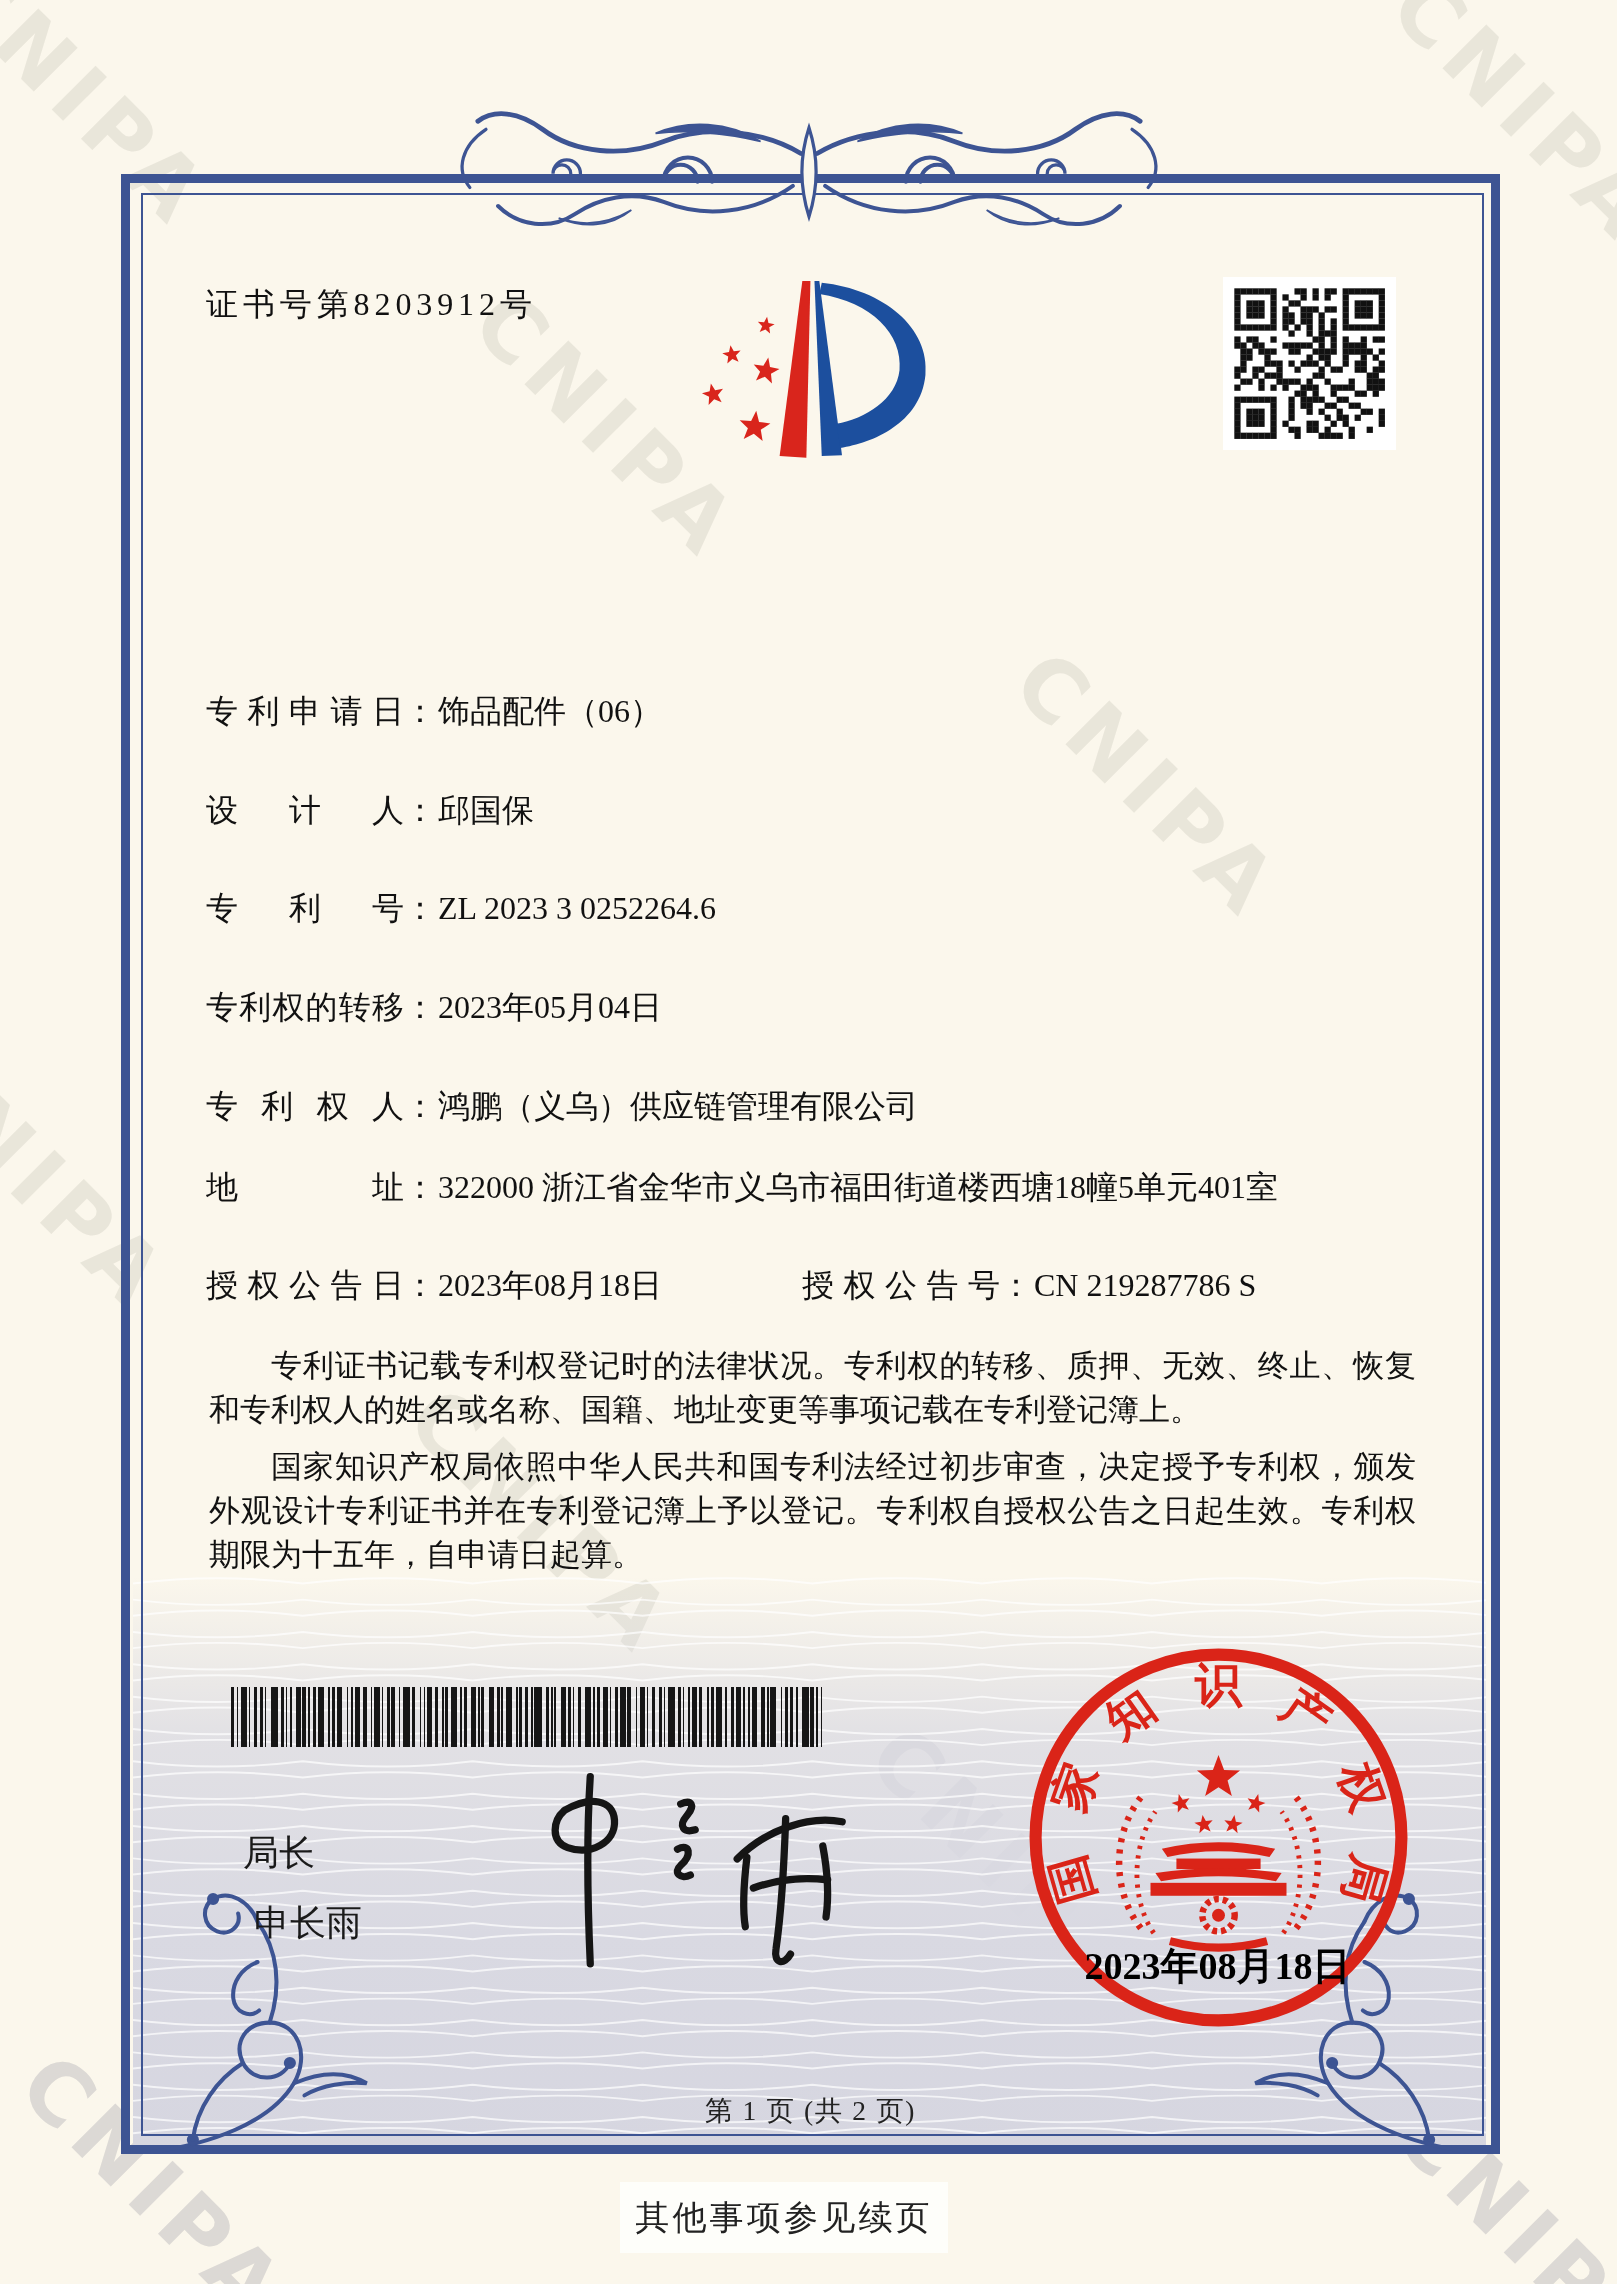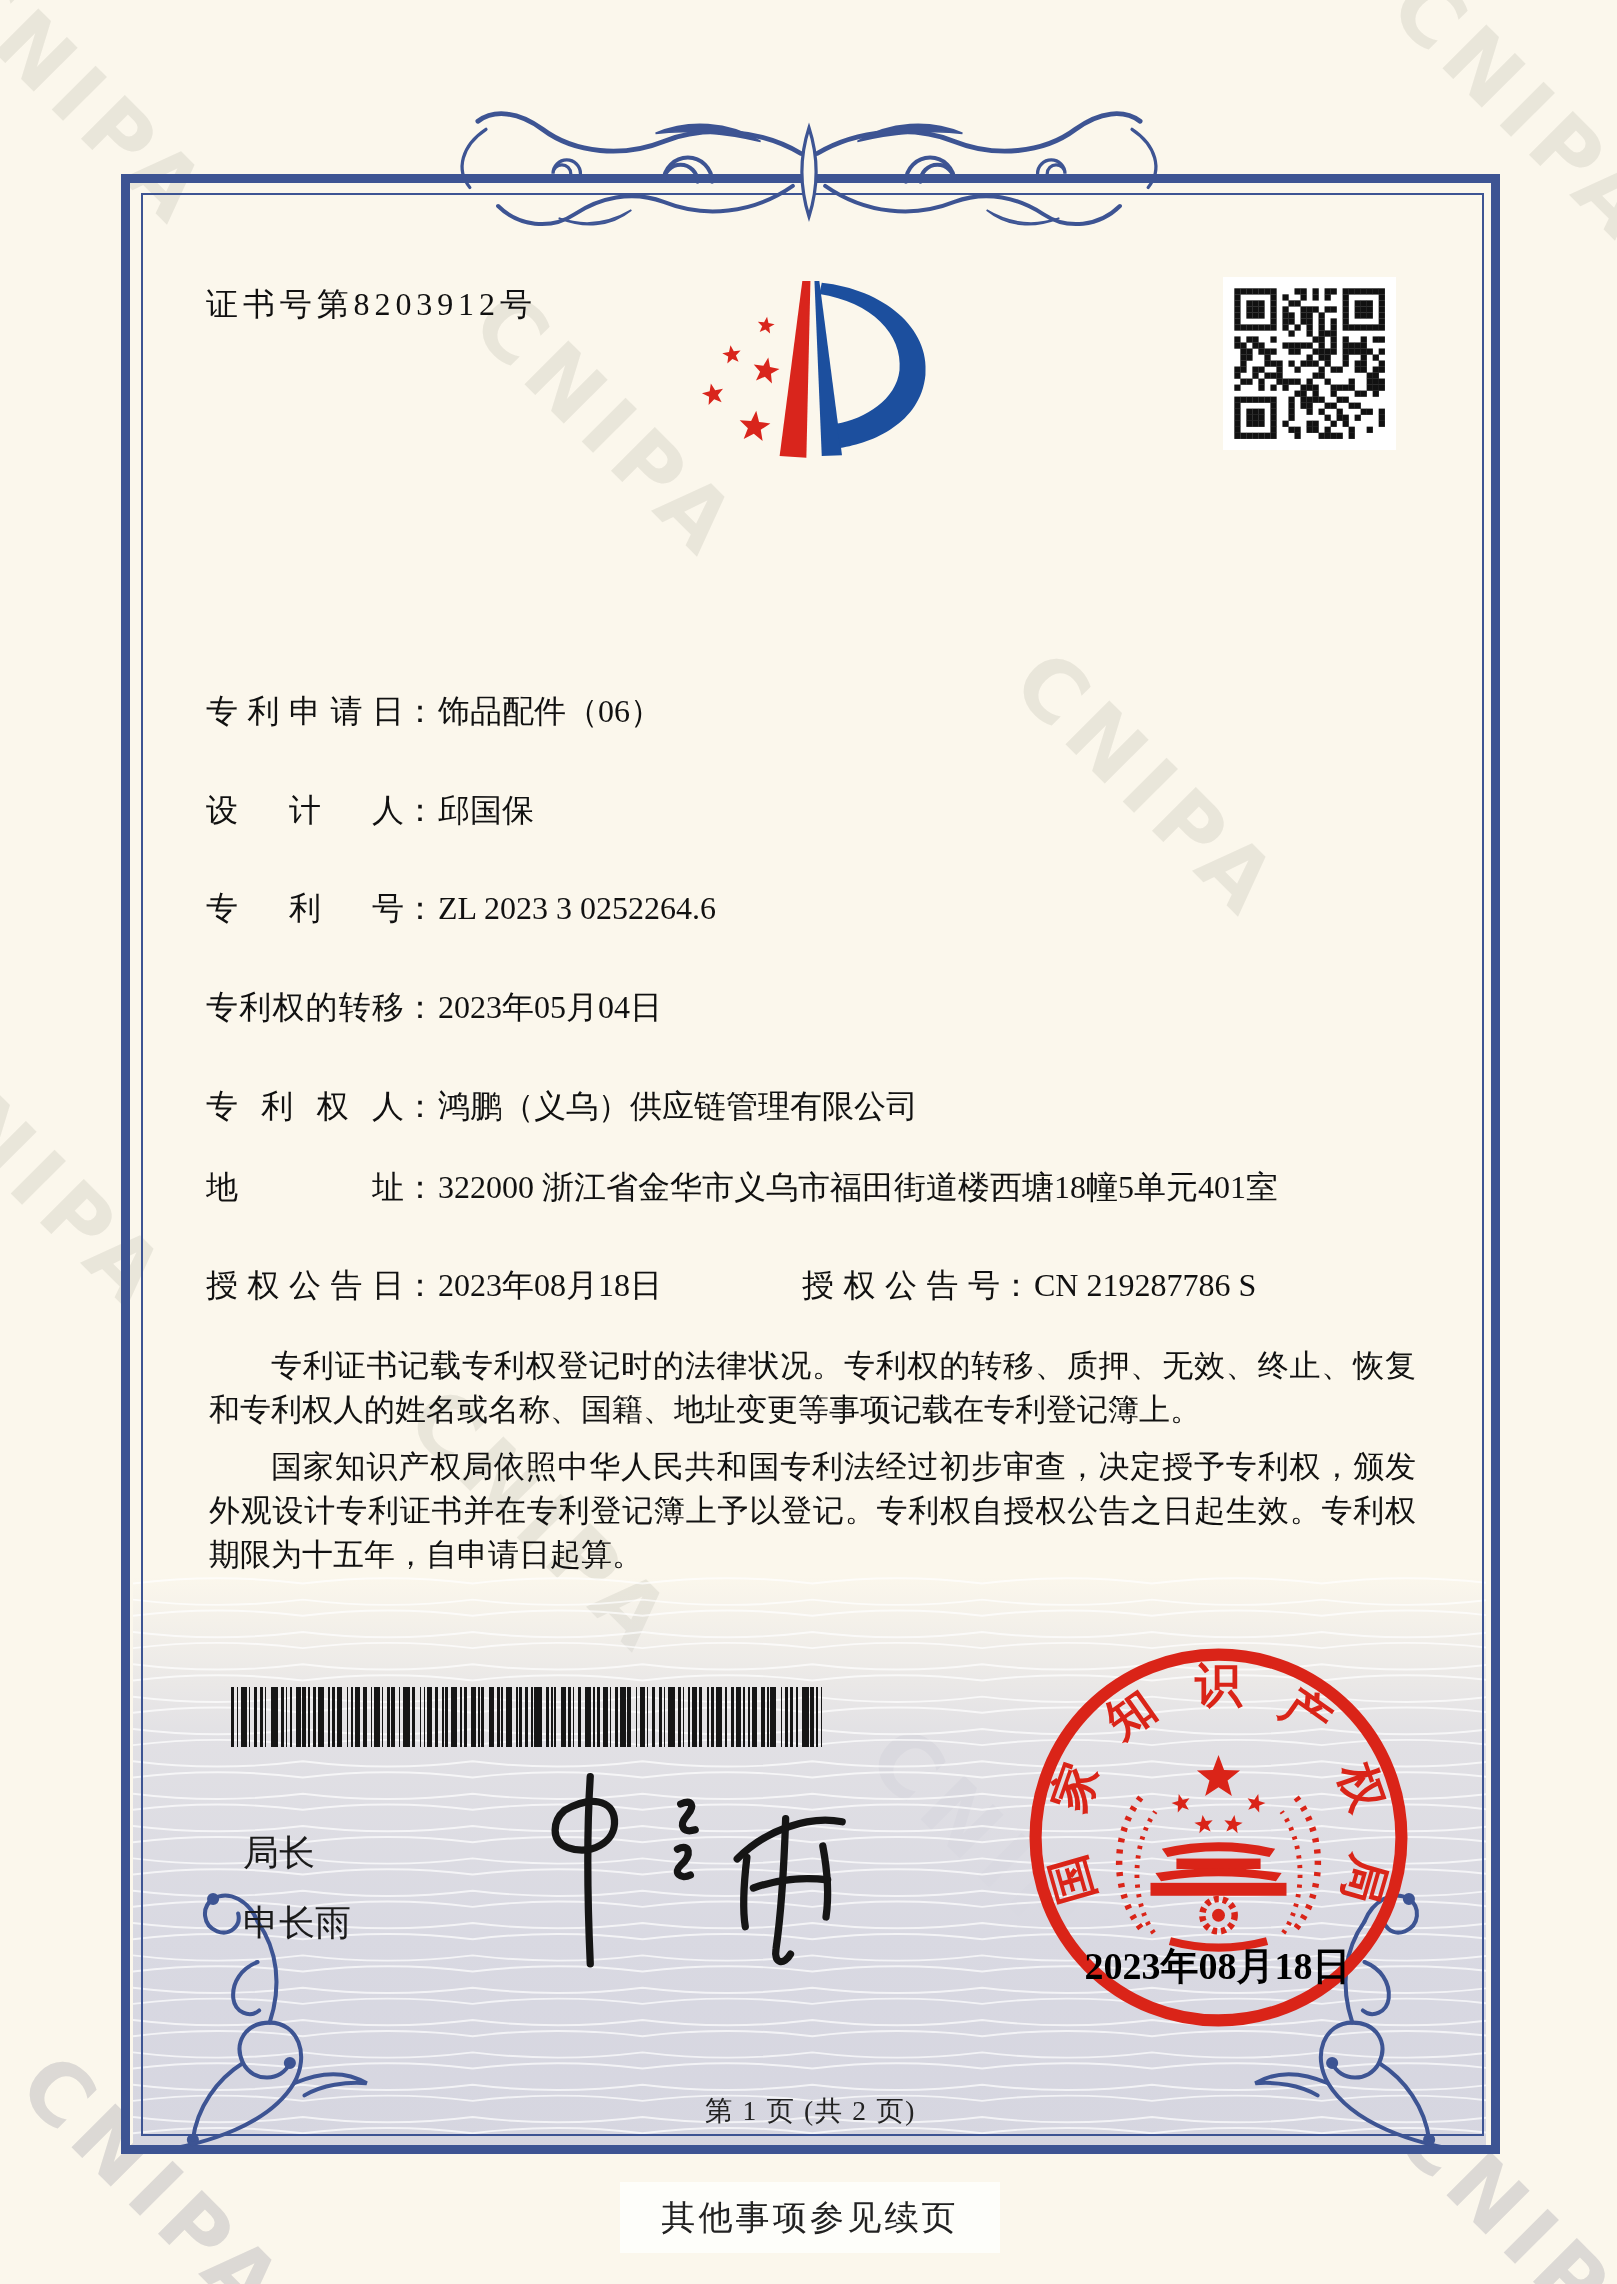--- a/index.html
+++ b/index.html
@@ -33,28 +33,28 @@
   .fvalue.fixed{flex:0 0 364px;}
   
   .paras{position:absolute;left:209px;top:1344px;width:1207px;font-size:31px;line-height:44px;text-align:justify;}
   .paras p{margin:0;text-indent:2em;}
   .paras p + p{margin-top:13px;}
   
   .barcode{position:absolute;left:231px;top:1687px;width:599px;height:60px;display:flex;align-items:stretch;}
   .barcode .bar{background:#161616;height:100%;}
   .director-title{position:absolute;left:243px;top:1829px;font-size:36px;
                   font-family:"Liberation Sans","DejaVu Sans",sans-serif;color:#1a1a1a;}
-  .director-name{position:absolute;left:243px;top:1899px;font-size:36px;
+  .director-name{position:absolute;left:254px;top:1899px;font-size:36px;
                  font-family:Liberation Sans, sans-serif;color:#1a1a1a;}
   .signature{position:absolute;left:469px;top:1762px;width:404px;height:218px;}
   .seal{position:absolute;left:1021px;top:1640px;width:395px;height:395px;}
   .seal-date{position:absolute;left:1022px;top:1941px;width:391px;text-align:center;
              font-size:38px;font-weight:bold;color:#000;}
   .page-no{position:absolute;left:121px;top:2093px;width:1379px;text-align:center;font-size:27.5px;color:#222;letter-spacing:1.6px;}
-  .note-strip{position:absolute;left:620px;top:2182px;width:380px;height:71px;background:#FEFEFA;
+  .note-strip{position:absolute;left:620px;top:2182px;width:328px;height:71px;background:#FEFEFA;
               display:flex;align-items:center;justify-content:center;font-size:34px;color:#222;letter-spacing:3.2px;}
   .ornament-top{position:absolute;left:449px;top:97px;width:720px;height:214px;}
   .corner{position:absolute;width:267px;height:291px;}
   .corner.left{left:120px;top:1865px;}
   .corner.right{left:1235px;top:1865px;transform:scaleX(-1);}
 </style>
 </head>
 <body>
 
 <div class="page">

